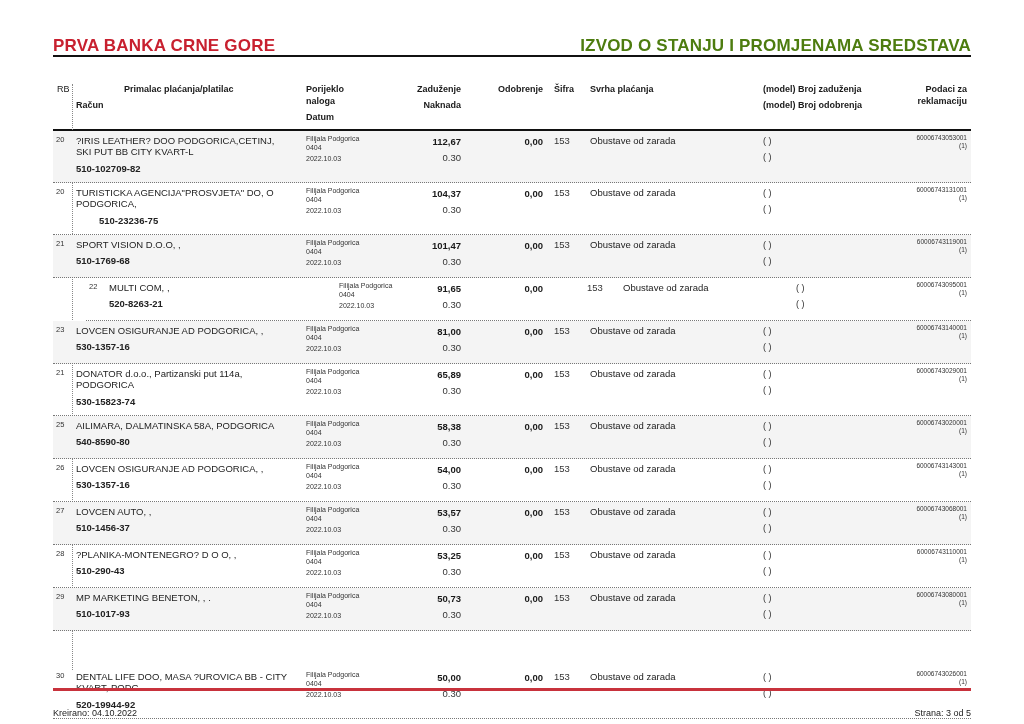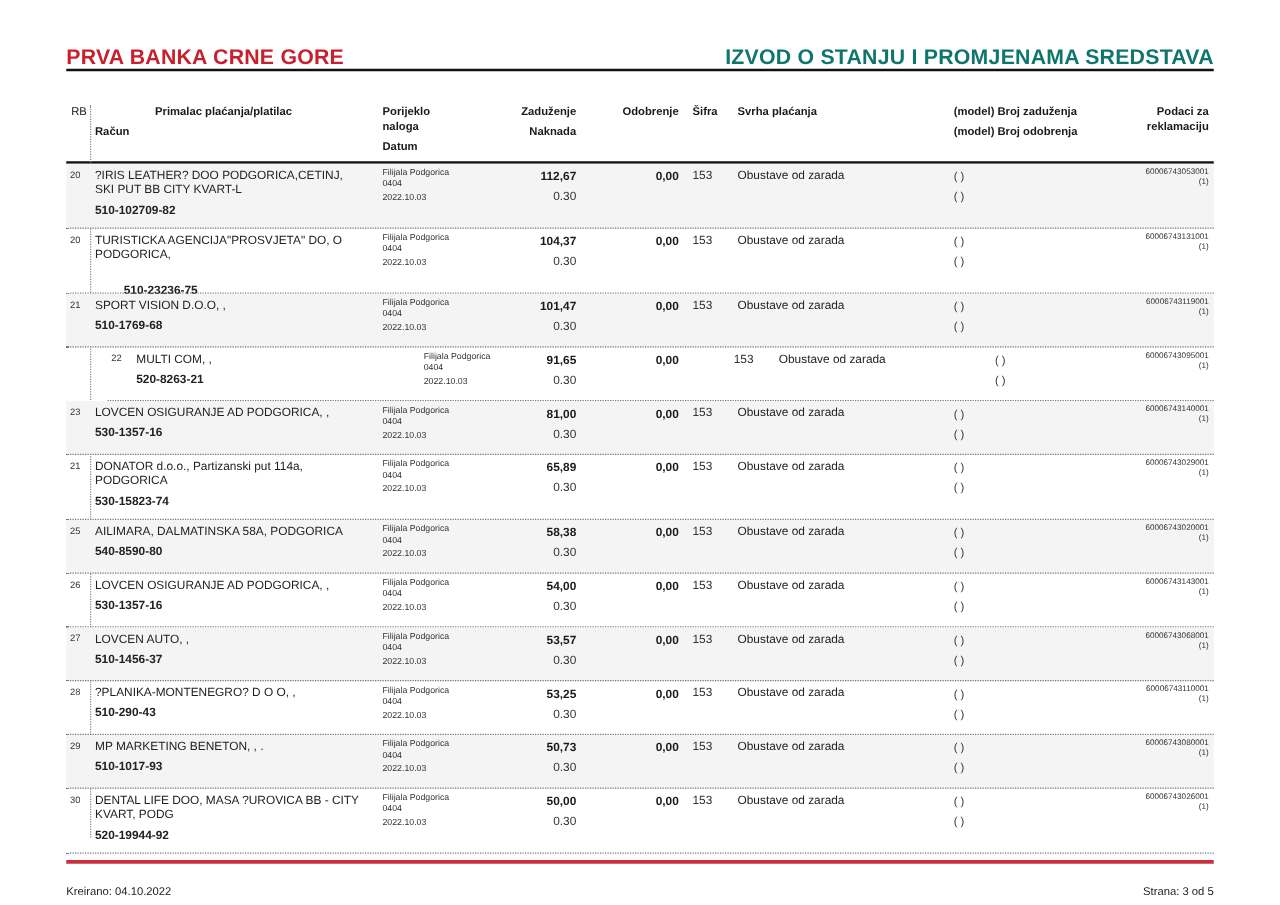--- a/index.html
+++ b/index.html
@@ -1,21 +1,21 @@
 <!DOCTYPE html>
 <html><head>
 <meta charset="utf-8">
 <style>
   html, body { margin: 0; padding: 0; background: #ffffff; }
   body { width: 1024px; height: 724px; position: relative; overflow: hidden;
          font-family: "Liberation Sans", sans-serif; color: #1a1a1a; }
   .bank-title { position: absolute; left: 53px; top: 36px; font-size: 17px; font-weight: bold;
                 color: #c8202f; letter-spacing: 0.2px; }
   .doc-title { position: absolute; right: 53px; top: 36px; font-size: 17px; font-weight: bold;
-               color: #0f766e; letter-spacing: 0.2px; }
+               color: #4d7c0f; letter-spacing: 0.2px; }
   .top-rule { position: absolute; left: 53px; right: 53px; top: 55px; height: 2px; background: #111; }
 
   .hdr { position: absolute; top: 84px; left: 53px; right: 53px; height: 45px; font-size: 9px; }
   .hdr span { position: absolute; white-space: nowrap; }
   .hdr .b { font-weight: bold; }
   .hdr-rule { position: absolute; left: 53px; right: 53px; top: 129px; height: 2px; background: #111; }
 
   .vdot { position: absolute; left: 72px; top: 84px; height: 586px; border-left: 1px dotted #888; }
 
   .rows { position: absolute; left: 53px; right: 53px; top: 131px; }
@@ -83,21 +83,21 @@
       <span class="c m2" style="top: 21px;">( )</span>
       <span class="c orig" style="top: 13px;">0404</span>
       <span class="c rek">
         <div>60006743053001</div>
         <div>(1)</div>
       </span>
     </div>
     <div class="row" style="height: 51px;">
       <span class="c rb">20</span>
       <span class="c name">TURISTICKA AGENCIJA"PROSVJETA" DO, O PODGORICA,</span>
-      <span class="c acct" style="top: 44px; padding-left: 23px;">510-23236-75</span>
+      <span class="c acct" style="top: 32px; padding-left: 23px;">510-23236-75</span>
       <span class="c orig" style="white-space: normal;">Filijala Podgorica</span>
       <span class="c date" style="top: 24px;">2022.10.03</span>
       <span class="c zad">104,37</span>
       <span class="c nak" style="top: 21px;">0.30</span>
       <span class="c odo">0,00</span>
       <span class="c sif">153</span>
       <span class="c svr">Obustave od zarada</span>
       <span class="c m1">( )</span>
       <span class="c m2" style="top: 21px;">( )</span>
       <span class="c orig" style="top: 13px;">0404</span>
@@ -270,21 +270,21 @@
       <span class="c sif">153</span>
       <span class="c svr">Obustave od zarada</span>
       <span class="c m1">( )</span>
       <span class="c m2" style="top: 21px;">( )</span>
       <span class="c orig" style="top: 13px;">0404</span>
       <span class="c rek">
         <div>60006743080001</div>
         <div>(1)</div>
       </span>
     </div>
-    <div class="row" style="height: 51px;">
+    <div class="row" style="height: 51px; margin-top: 36px;">
       <span class="c rb">30</span>
       <span class="c name">DENTAL LIFE DOO, MASA ?UROVICA BB - CITY KVART, PODG</span>
       <span class="c acct" style="top: 32px;">520-19944-92</span>
       <span class="c orig" style="white-space: normal;">Filijala Podgorica</span>
       <span class="c date" style="top: 24px;">2022.10.03</span>
       <span class="c zad">50,00</span>
       <span class="c nak" style="top: 21px;">0.30</span>
       <span class="c odo">0,00</span>
       <span class="c sif">153</span>
       <span class="c svr">Obustave od zarada</span>

